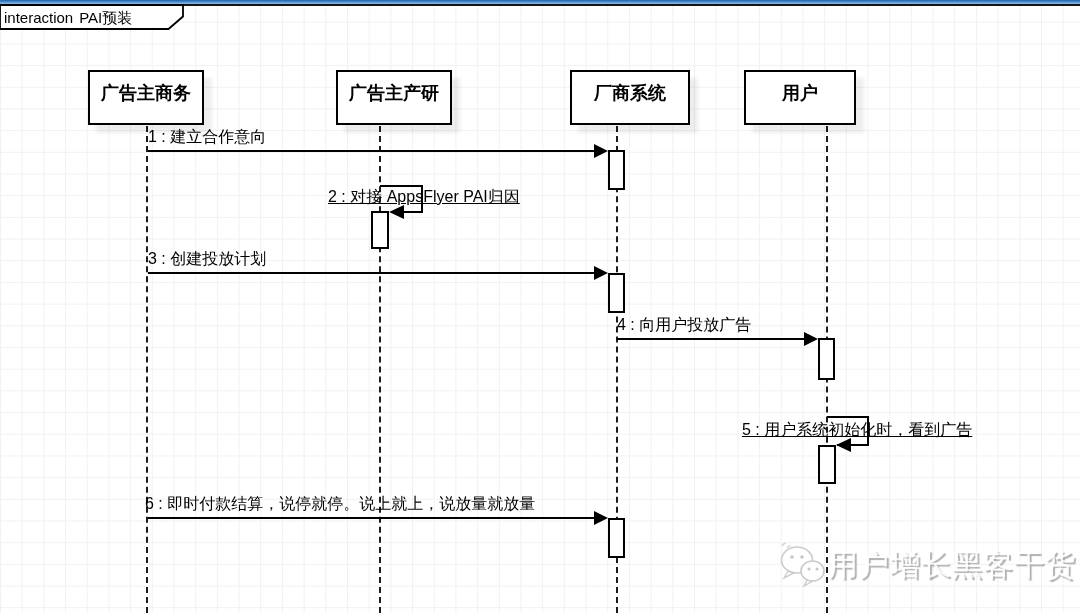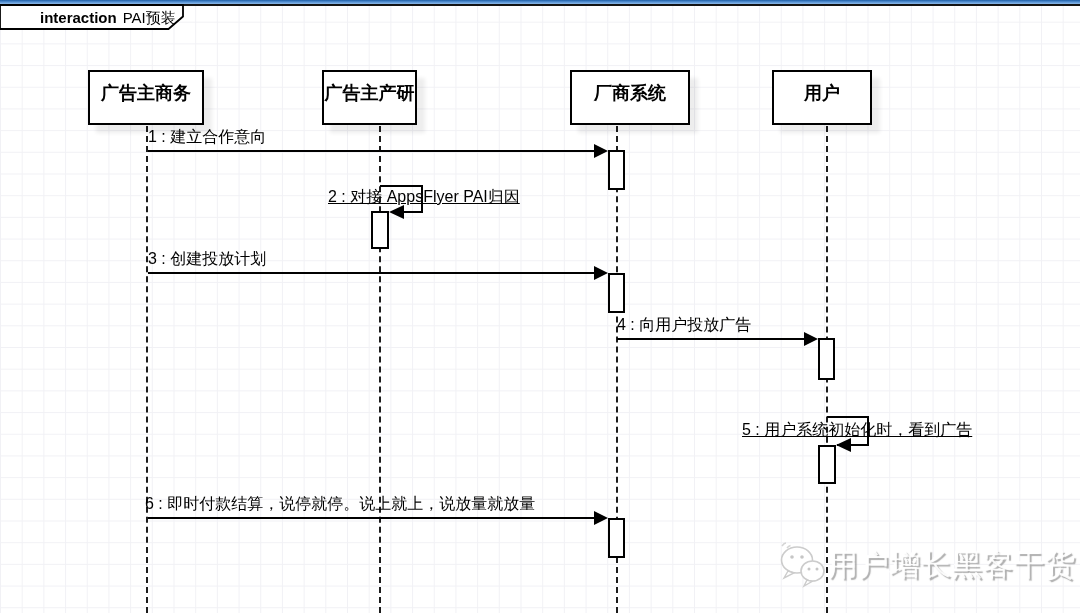--- a/index.html
+++ b/index.html
@@ -10,21 +10,21 @@
                      linear-gradient(90deg,#f1f1f5 1px,transparent 1px);
     background-size:21.7px 21.7px;
   }
   .abs{position:absolute;}
   
   .sel-band{left:0;top:0;width:1080px;height:4px;background:linear-gradient(180deg,#1f5fa6 0%,#5b97d8 55%,#8fb9e6 100%);}
   .frame-top{left:0;top:4px;width:1080px;height:2px;background:#141414;}
   
   .frame-label{left:0;top:0;width:195px;height:34px;}
   .frame-label-text{left:4px;top:9px;font-size:15px;color:#000;white-space:nowrap;}
-  .frame-label-text .kw{font-weight:bold;margin-right:6px;margin-left:36px;}
+  .frame-label-text .kw{font-weight:normal;margin-right:6px;}
   
   .actor{top:51px;height:55px;background:#ffffff;border:2px solid #000;box-sizing:border-box;
          box-shadow:8px 8px 4px rgba(0,0,0,0.07);text-align:center;margin-top:19px;}
   .actor span{display:inline-block;margin-top:9px;font-size:18px;font-weight:bold;color:#000;white-space:nowrap;}
   
   .lifeline{top:106px;height:507px;width:0;border-left:2px dashed #1c1c1c;}
   
   .bar{background:#ffffff;border:2px solid #000;box-sizing:border-box;}
   
   .msg-line{height:0;border-top:2px solid #000;}
@@ -77,27 +77,27 @@
   <div class="abs msg-label" style="left:148px;top:127px;width:460px">1 : 建立合作意向</div>
   <div class="abs msg-label left" style="left:328px;top:187px">2 : 对接 AppsFlyer PAI归因</div>
   <div class="abs msg-label" style="left:148px;top:249px;width:460px">3 : 创建投放计划</div>
   <div class="abs msg-label" style="left:617px;top:315px;width:201px">4 : 向用户投放广告</div>
   <div class="abs msg-label left" style="left:742px;top:420px">5 : 用户系统初始化时，看到广告</div>
   <div class="abs msg-label" style="left:145px;top:494px;width:462px">6 : 即时付款结算，说停就停。说上就上，说放量就放量</div>
 
   <div class="abs actor" style="left:88px;width:116px">
     <span>广告主商务</span>
   </div>
-  <div class="abs actor" style="left:322px;width:95px">
+  <div class="abs actor" style="left:336px;width:116px">
     <span>广告主产研</span>
   </div>
   <div class="abs actor" style="left:570px;width:120px">
     <span>厂商系统</span>
   </div>
-  <div class="abs actor" style="left:772px;width:100px">
+  <div class="abs actor" style="left:744px;width:112px">
     <span>用户</span>
   </div>
 
   <div class="abs sel-band"></div>
   <div class="abs frame-top"></div>
   <svg class="abs frame-label" viewBox="0 0 195 34">
     <path d="M0 5 H183 V16.5 L168.5 29 H0 Z" fill="#ffffff" stroke="#000" stroke-width="1.8"></path>
   </svg>
   <div class="abs frame-label-text">
     <span class="kw">interaction</span><span>PAI预装</span>

